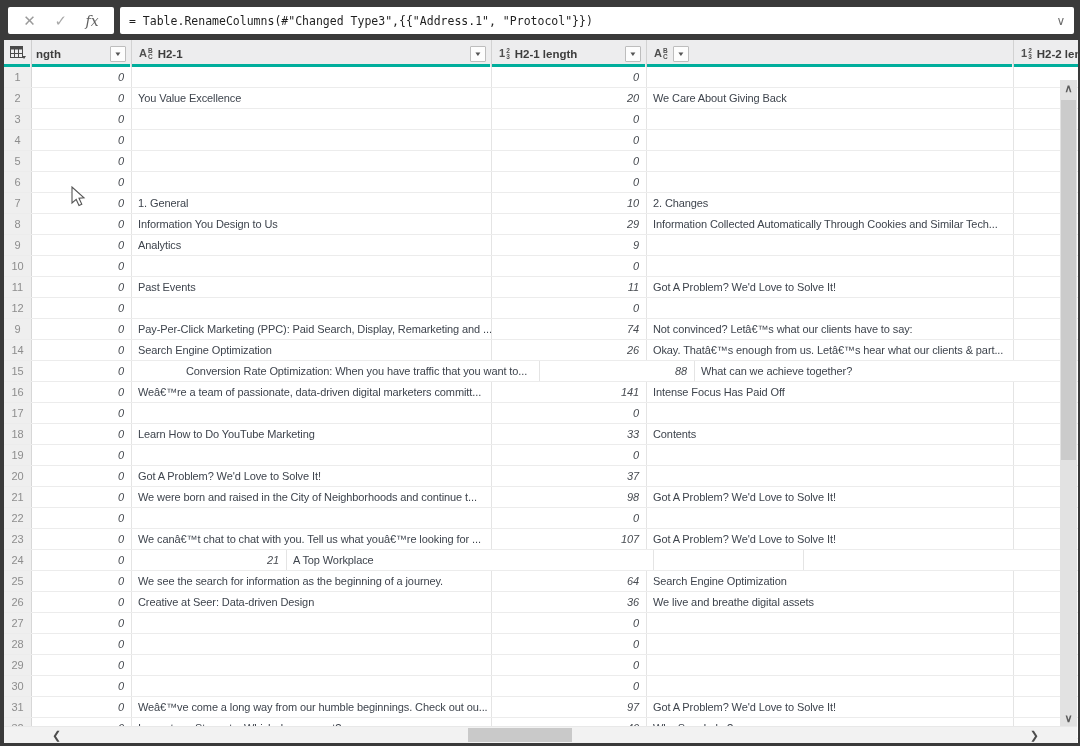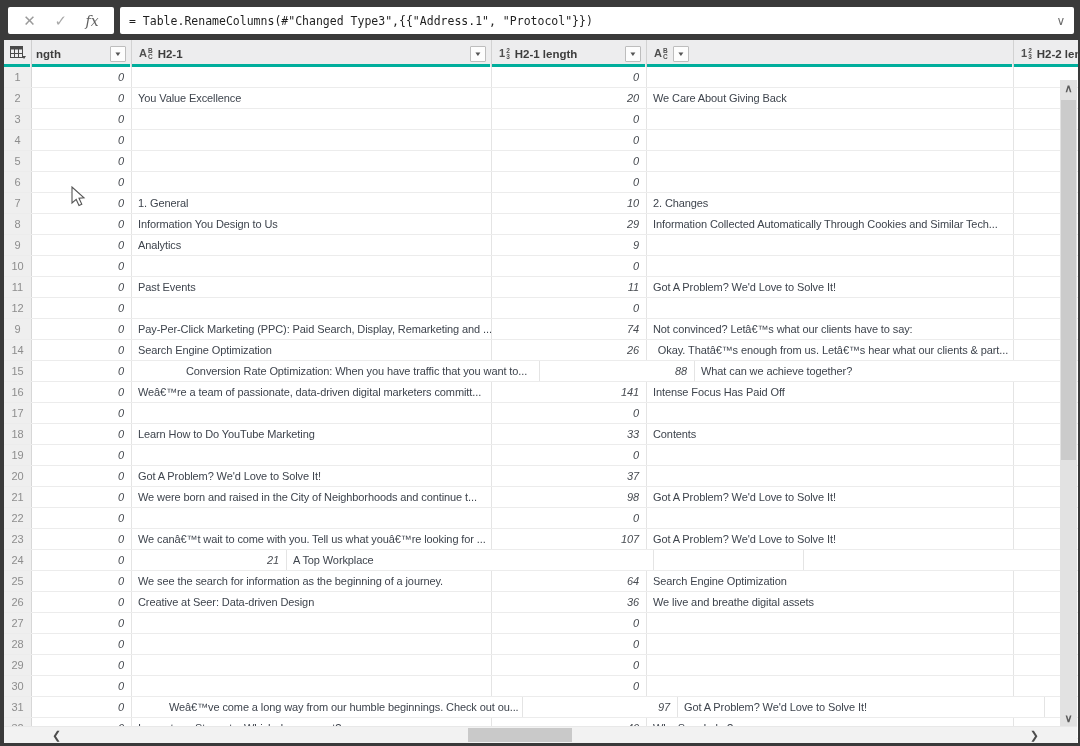--- a/index.html
+++ b/index.html
@@ -277,21 +277,21 @@
           <div class="cell txt" style="width: 360px; min-width: 360px;">Pay-Per-Click Marketing (PPC): Paid Search, Display, Remarketing and ...</div>
           <div class="cell num" style="width: 155px; min-width: 155px;">74</div>
           <div class="cell txt" style="width: 367px; min-width: 367px;">Not convinced? Letâ€™s what our clients have to say:</div>
           <div class="cell num" style="width: 150px; min-width: 150px;"></div>
         </div>
         <div class="row">
           <div class="gut">14</div>
           <div class="cell num" style="width: 100px; min-width: 100px;">0</div>
           <div class="cell txt" style="width: 360px; min-width: 360px;">Search Engine Optimization</div>
           <div class="cell num" style="width: 155px; min-width: 155px;">26</div>
-          <div class="cell txt" style="width: 367px; min-width: 367px; text-align: center;">Okay. Thatâ€™s enough from us. Letâ€™s hear what our clients &amp; part...</div>
+          <div class="cell txt" style="width: 367px; min-width: 367px;">Okay. Thatâ€™s enough from us. Letâ€™s hear what our clients &amp; part...</div>
           <div class="cell num" style="width: 150px; min-width: 150px;"></div>
         </div>
         <div class="row">
           <div class="gut">15</div>
           <div class="cell num" style="width: 100px; min-width: 100px;">0</div>
           <div class="cell txt" style="width: 360px; min-width: 360px; margin-left: 48px;">Conversion Rate Optimization: When you have traffic that you want to...</div>
           <div class="cell num" style="width: 155px; min-width: 155px;">88</div>
           <div class="cell txt" style="width: 367px; min-width: 367px;">What can we achieve together?</div>
           <div class="cell num" style="width: 150px; min-width: 150px;"></div>
         </div>
@@ -347,21 +347,21 @@
           <div class="gut">22</div>
           <div class="cell num" style="width: 100px; min-width: 100px;">0</div>
           <div class="cell txt" style="width: 360px; min-width: 360px;"></div>
           <div class="cell num" style="width: 155px; min-width: 155px;">0</div>
           <div class="cell txt" style="width: 367px; min-width: 367px;"></div>
           <div class="cell num" style="width: 150px; min-width: 150px;"></div>
         </div>
         <div class="row">
           <div class="gut">23</div>
           <div class="cell num" style="width: 100px; min-width: 100px;">0</div>
-          <div class="cell txt" style="width: 360px; min-width: 360px;">We canâ€™t wait to come with you. Tell us what youâ€™re looking for ...</div>
+          <div class="cell txt" style="width: 360px; min-width: 360px;">We canâ€™t chat to chat with you. Tell us what youâ€™re looking for ...</div>
           <div class="cell num" style="width: 155px; min-width: 155px;">107</div>
           <div class="cell txt" style="width: 367px; min-width: 367px;">Got A Problem? We'd Love to Solve It!</div>
           <div class="cell num" style="width: 150px; min-width: 150px;"></div>
         </div>
         <div class="row">
           <div class="gut">24</div>
           <div class="cell num" style="width: 100px; min-width: 100px;">0</div>
           <div class="cell num" style="width: 155px; min-width: 155px;">21</div>
           <div class="cell txt" style="width: 367px; min-width: 367px;">A Top Workplace</div>
           <div class="cell num" style="width: 150px; min-width: 150px;"></div>
@@ -410,21 +410,21 @@
           <div class="gut">30</div>
           <div class="cell num" style="width: 100px; min-width: 100px;">0</div>
           <div class="cell txt" style="width: 360px; min-width: 360px;"></div>
           <div class="cell num" style="width: 155px; min-width: 155px;">0</div>
           <div class="cell txt" style="width: 367px; min-width: 367px;"></div>
           <div class="cell num" style="width: 150px; min-width: 150px;"></div>
         </div>
         <div class="row">
           <div class="gut">31</div>
           <div class="cell num" style="width: 100px; min-width: 100px;">0</div>
-          <div class="cell txt" style="width: 360px; min-width: 360px; margin-left: 31px;">Weâ€™ve come a long way from our humble beginnings. Check out ou...</div>
+          <div class="cell txt" style="width: 360px; min-width: 360px;">Weâ€™ve come a long way from our humble beginnings. Check out ou...</div>
           <div class="cell num" style="width: 155px; min-width: 155px;">97</div>
           <div class="cell txt" style="width: 367px; min-width: 367px;">Got A Problem? We'd Love to Solve It!</div>
           <div class="cell num" style="width: 150px; min-width: 150px;"></div>
         </div>
         <div class="row">
           <div class="gut">32</div>
           <div class="cell num" style="width: 100px; min-width: 100px;">0</div>
           <div class="cell txt" style="width: 360px; min-width: 360px;">Innovate or Stagnate: Which do you want?</div>
           <div class="cell num" style="width: 155px; min-width: 155px;">40</div>
           <div class="cell txt" style="width: 367px; min-width: 367px;">Why Seer Labs?</div>

